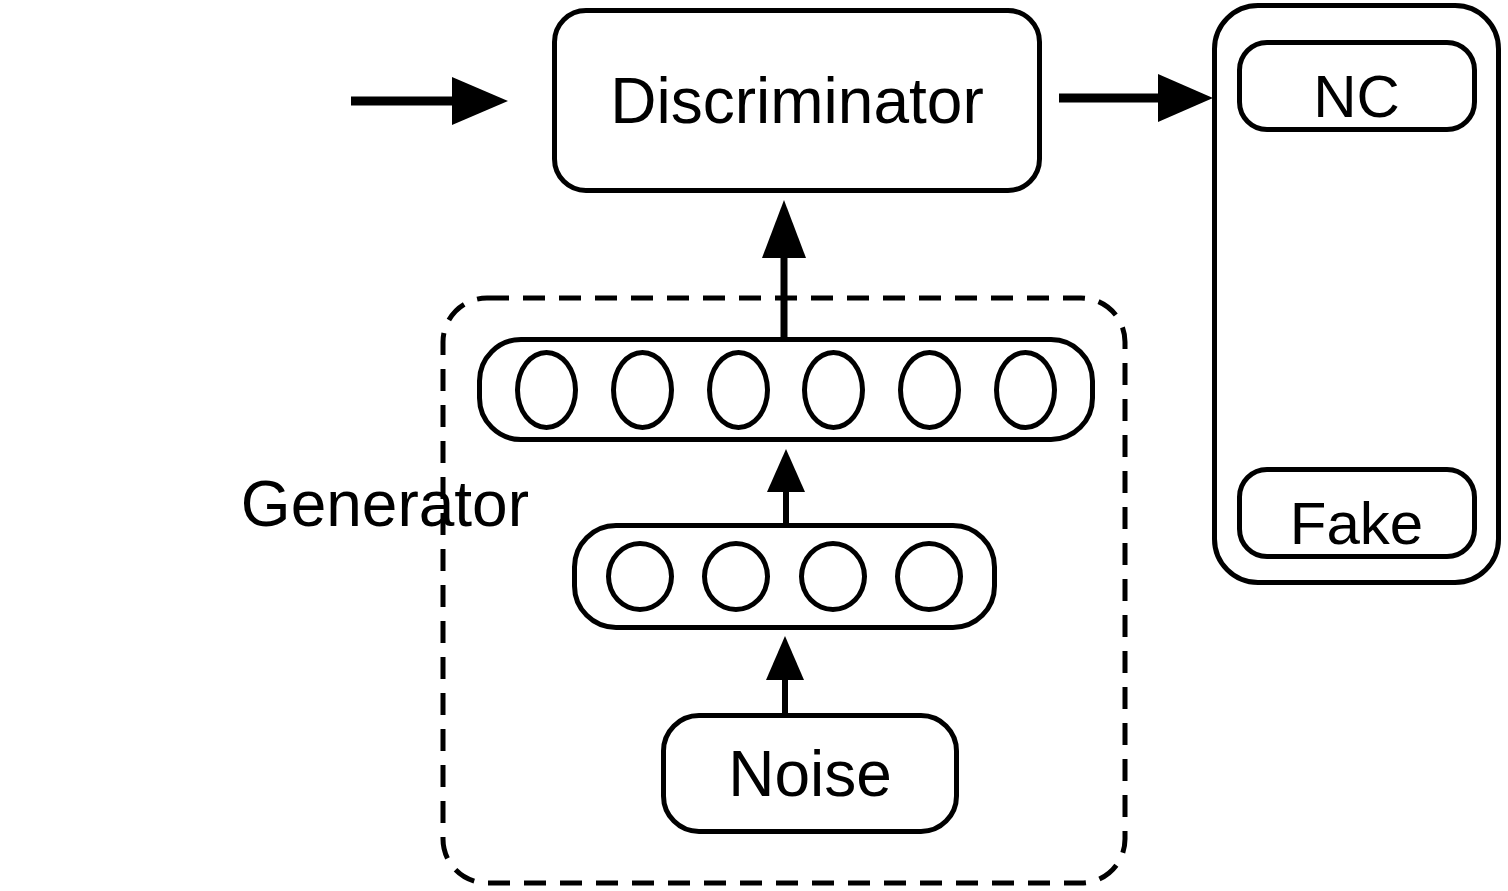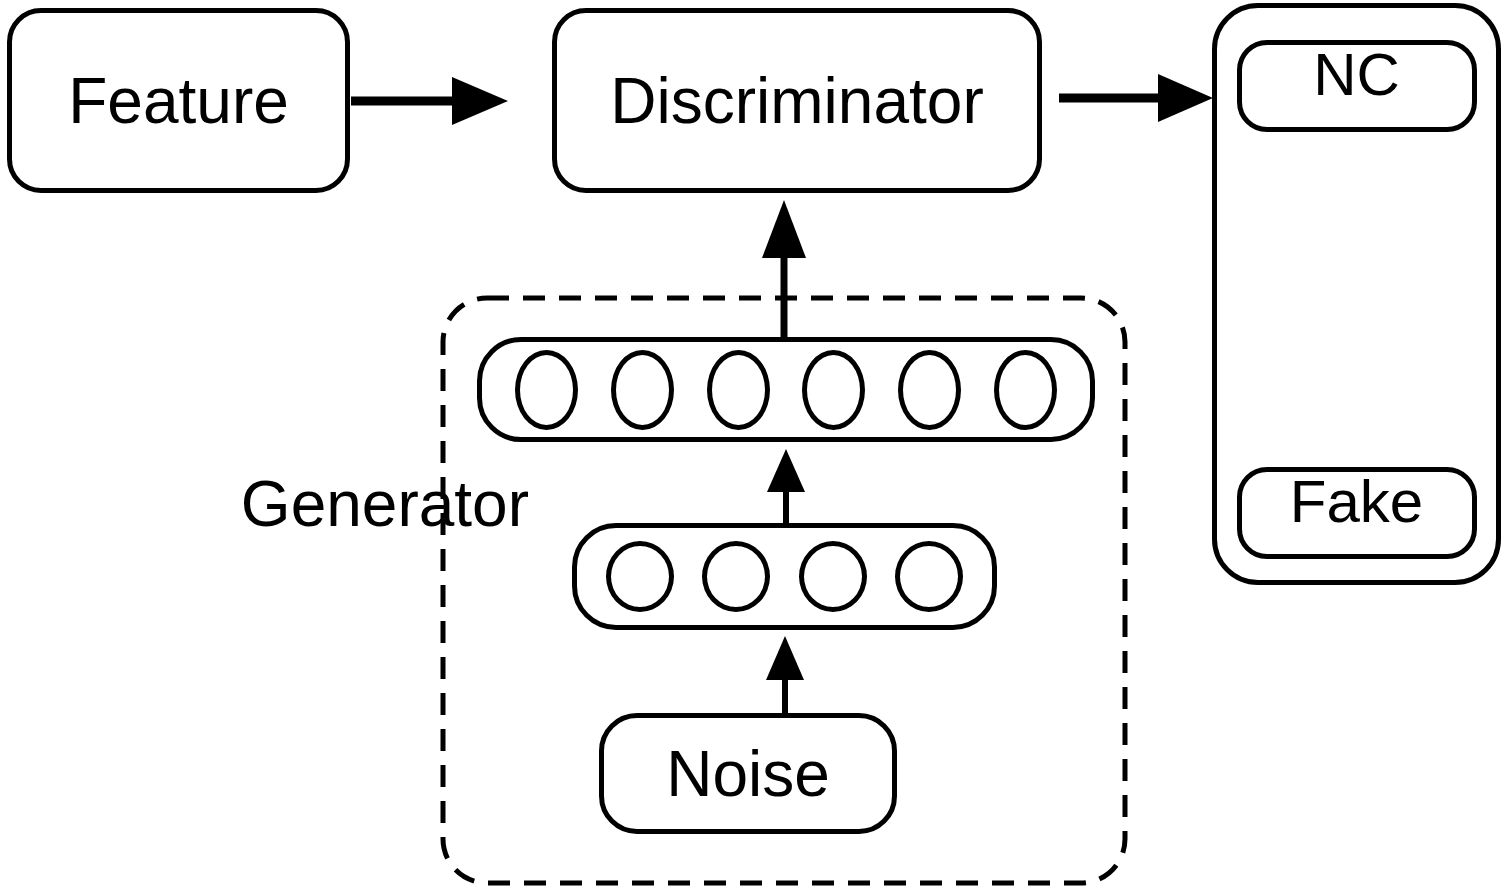--- a/index.html
+++ b/index.html
@@ -43,21 +43,21 @@
   }
   .output-box {
     position: absolute;
     left: 50%;
     transform: translateX(-50%);
     width: 240px; height: 92px;
     border: 5px solid #000;
     border-radius: 30px;
     background: #fff;
     display: flex;
-    align-items: flex-start;
+    align-items: flex-end;
     justify-content: center;
     font-size: 60px;
     line-height: 1;
   }
   .output-0 { top: 32px; }
   .output-1 { top: 177px; }
   .output-2 { top: 319px; }
   .output-3 { top: 459px; }
   .layer {
     position: absolute;
@@ -71,21 +71,21 @@
   .layer6 { left: 477px; top: 337px; width: 618px; height: 105px; }
   .layer4 { left: 572px; top: 523px; width: 425px; height: 107px; }
   .circle {
     display: block;
     border: 5px solid #000;
     border-radius: 50%;
     background: #fff;
   }
   .layer6 .circle { width: 63px; height: 80px; }
   .layer4 .circle { width: 68px; height: 71px; }
-  .noise { left: 599px; top: 713px; width: 298px; height: 121px; border-radius: 38px; }
+  .noise { left: 661px; top: 713px; width: 298px; height: 121px; border-radius: 38px; }
   .generator-label {
     position: absolute;
     left: 223px; top: 472px;
     width: 306px;
     text-align: right;
     font-size: 64px;
     line-height: 1;
     white-space: nowrap;
   }
 </style>
@@ -117,23 +117,20 @@
       <line x1="786" y1="525" x2="786" y2="486" stroke="#000" stroke-width="6"></line>
       <polygon points="786,449 767,492 805,492" fill="#000"></polygon>
     </g>
 
     <g>
       <line x1="785" y1="715" x2="785" y2="673" stroke="#000" stroke-width="6"></line>
       <polygon points="785,636 766,680 804,680" fill="#000"></polygon>
     </g>
   </svg>
 
-  <div class="box feature">
-    <span>Feature</span>
-  </div>
 
   <div class="box discriminator">
     <span>Discriminator</span>
   </div>
 
   <div class="panel">
     <div class="output-box output-0">
       <span>NC</span>
     </div>
     <div class="output-box output-3">

